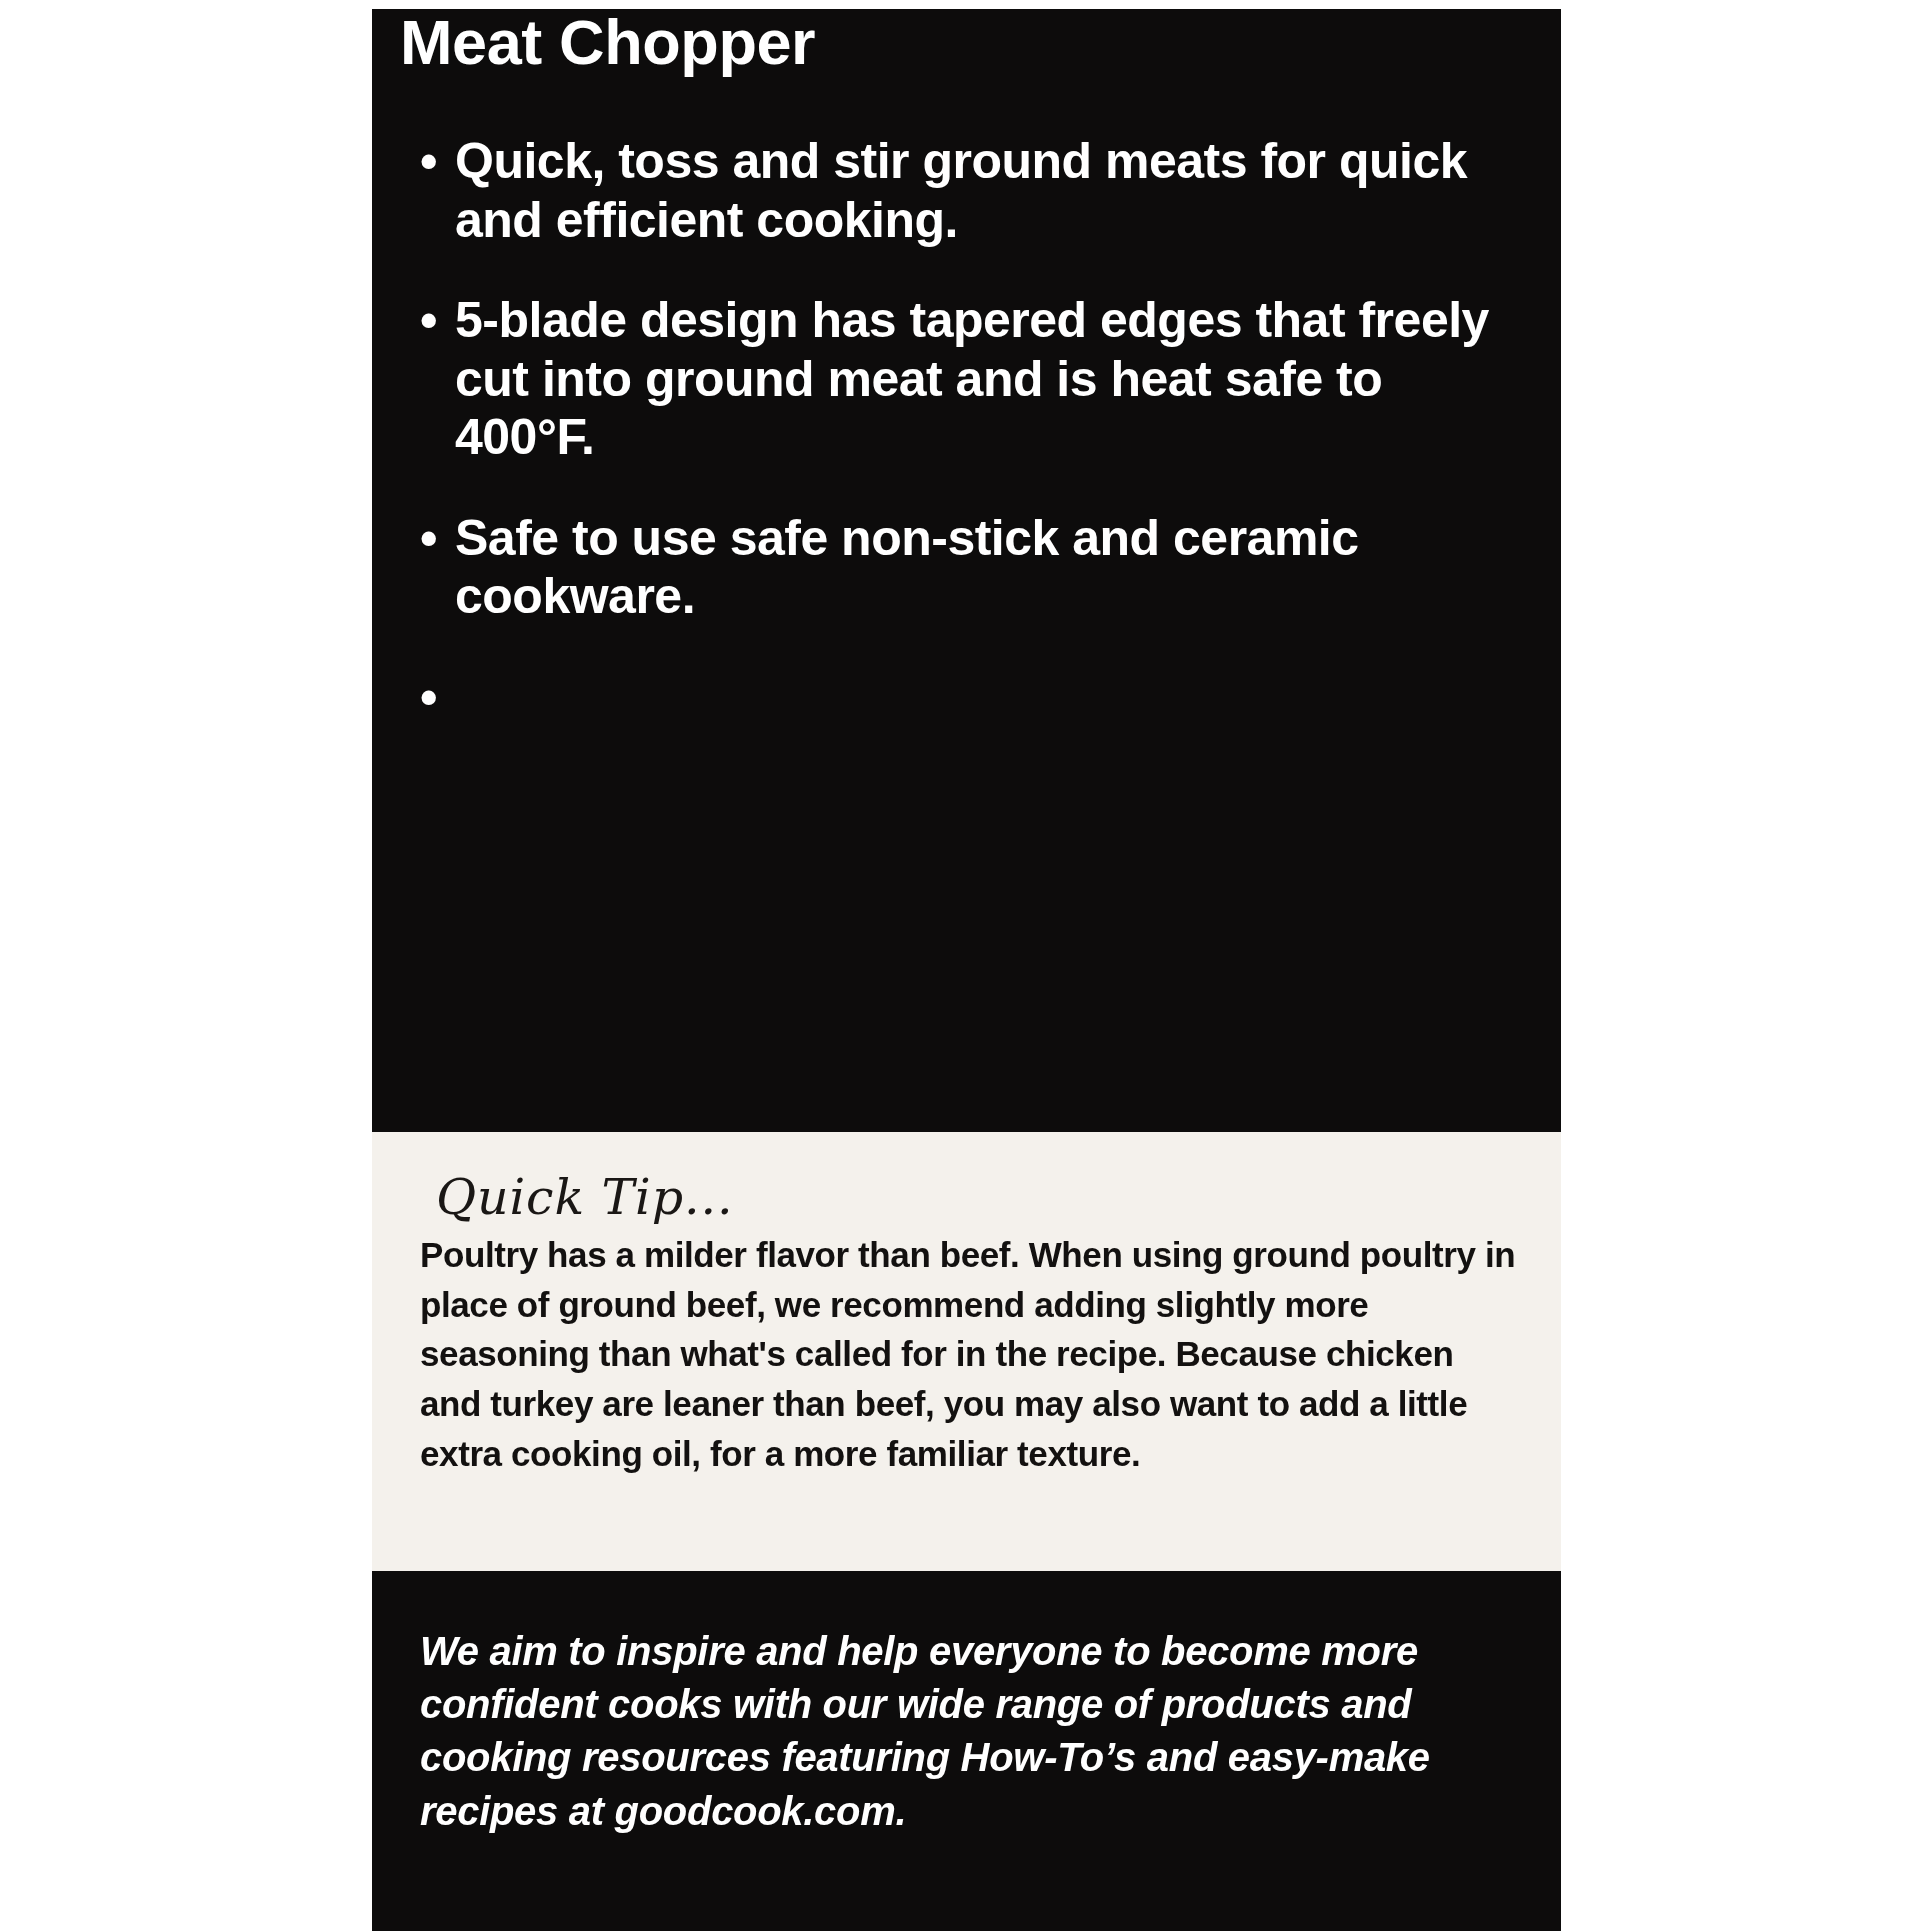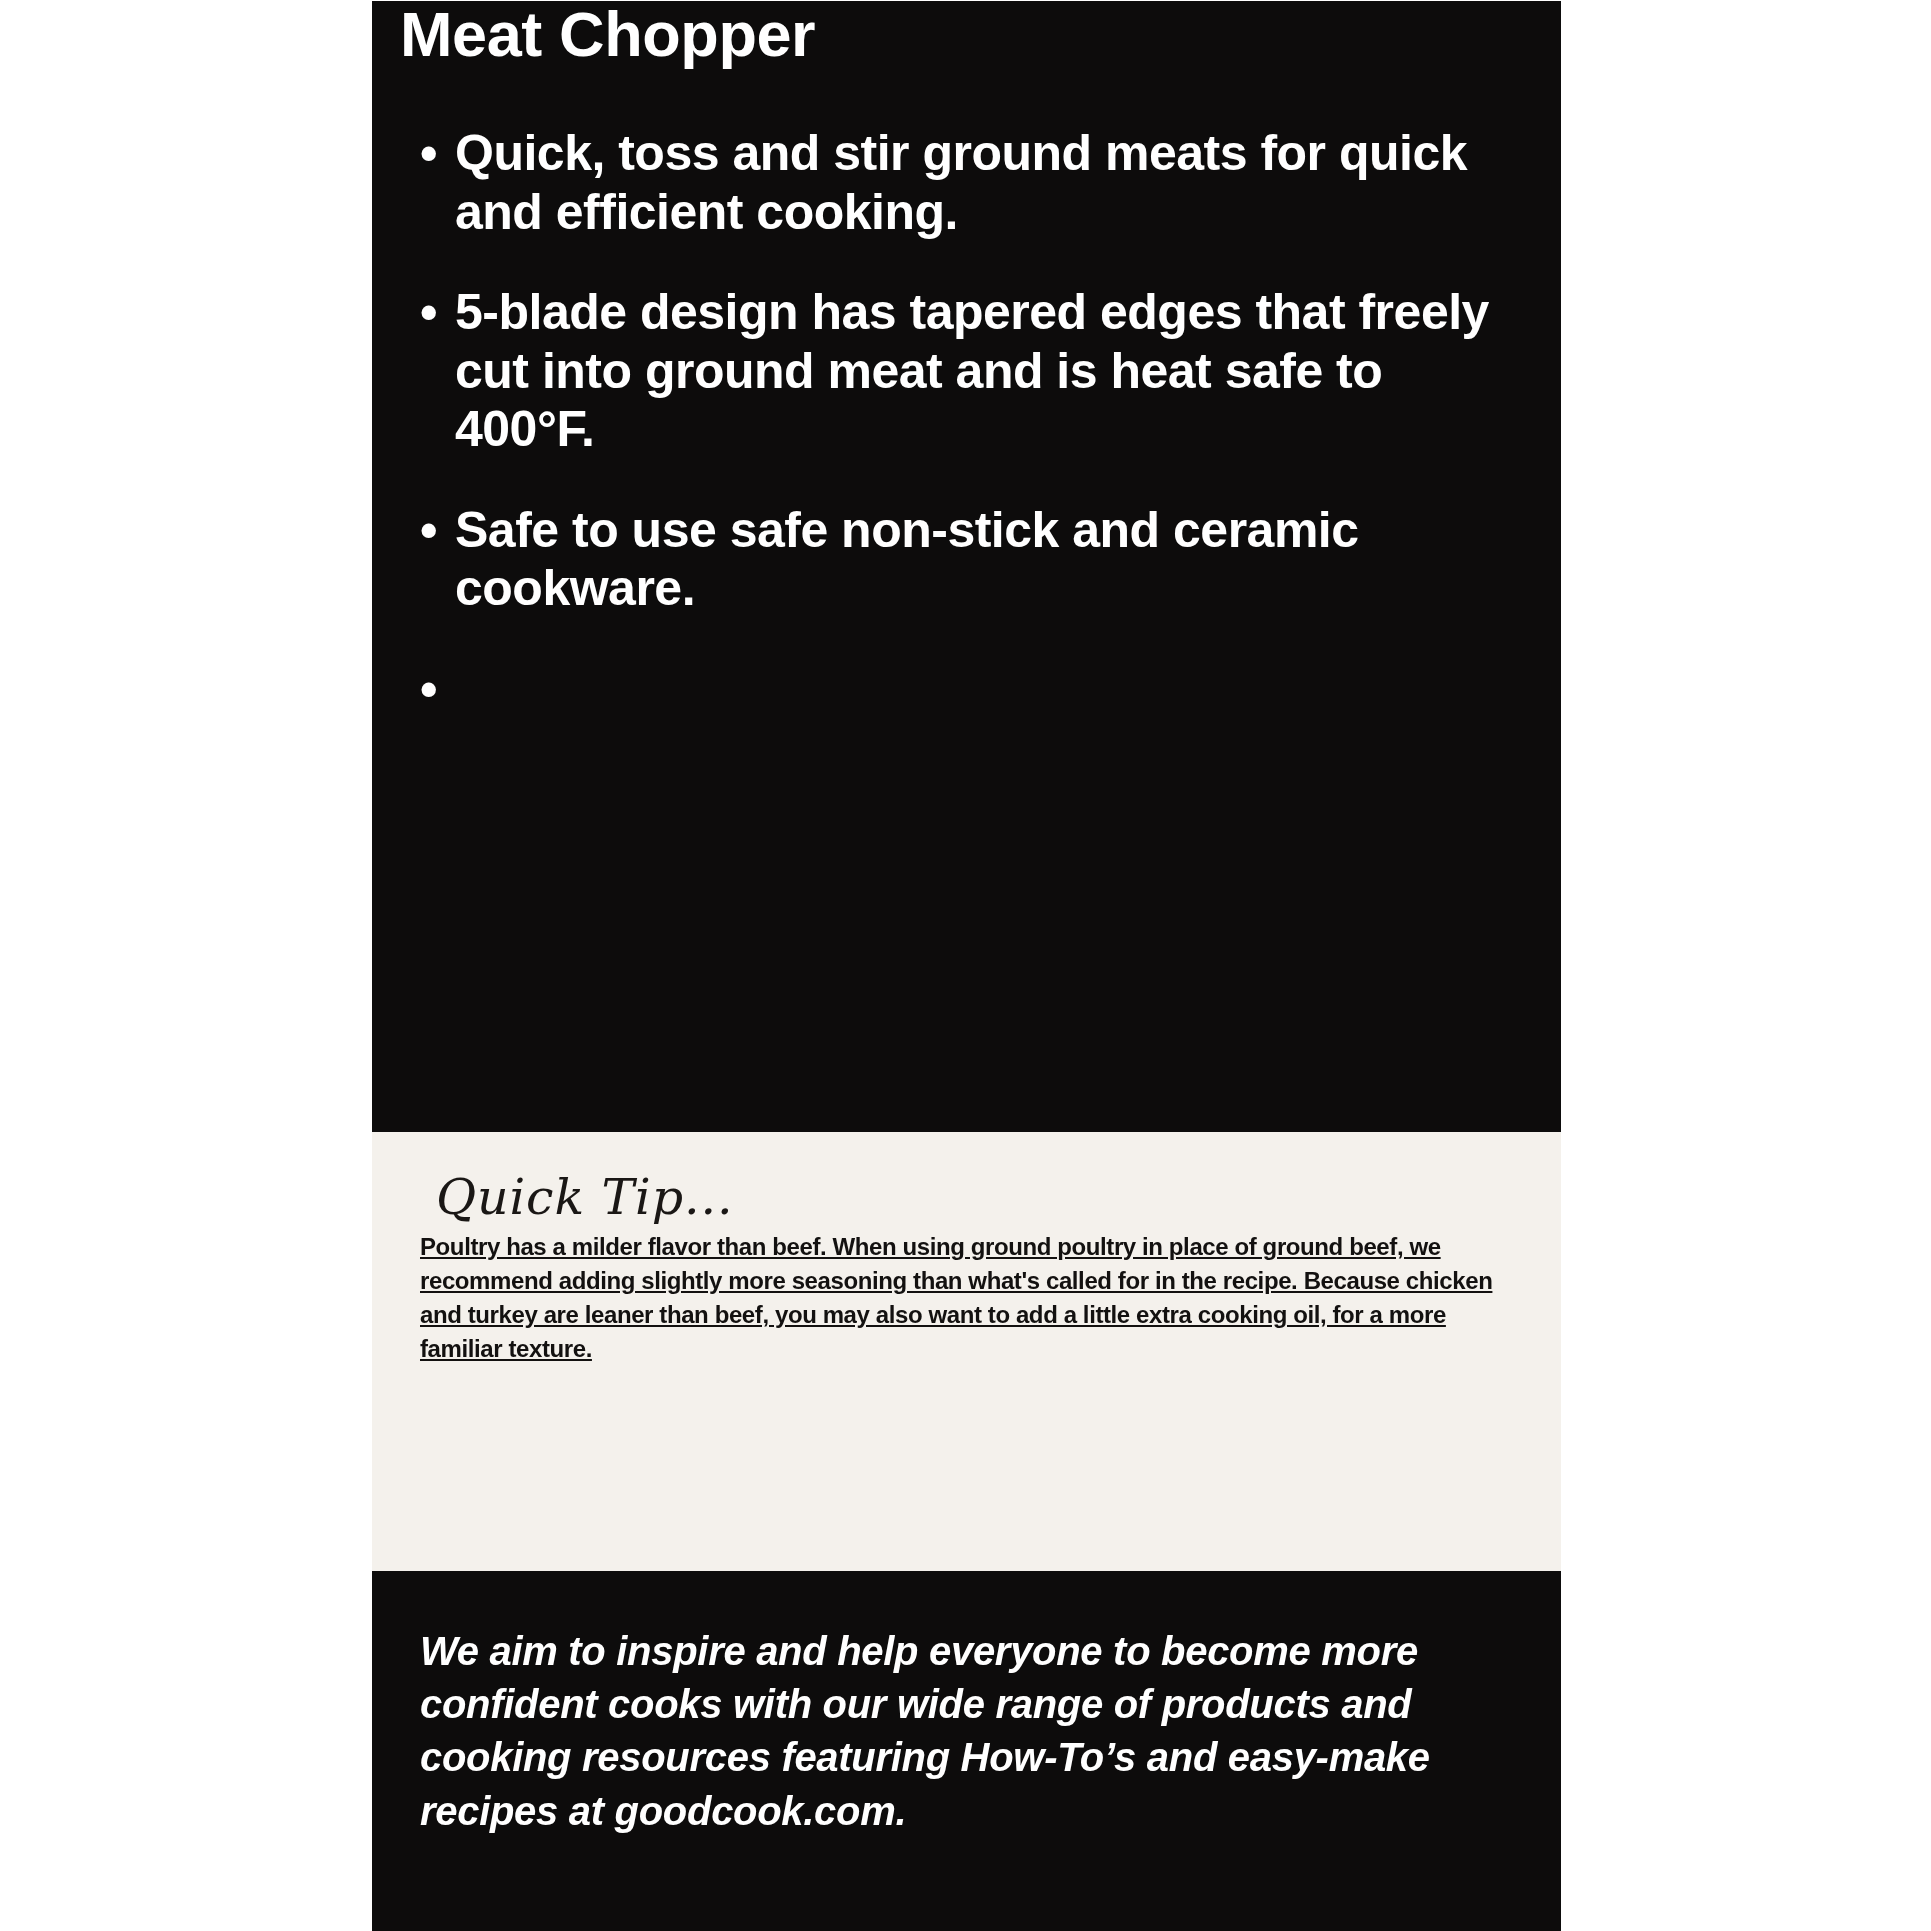--- a/index.html
+++ b/index.html
@@ -38,21 +38,21 @@
   .section-cream {
     background: #f4f1ec;
     color: #120f0d;
     box-sizing: border-box;
   }
 
   
   .features {
     position: absolute;
     left: 0;
-    top: 1px;
+    top: 9px;
     width: 1189px;
     height: 1132px;
     padding: 16px;
   }
   .features-title {
     font-size: 63px;
     font-weight: bold;
     letter-spacing: -0.4px;
     margin: 0;
     padding: 0 0 0 28px;
@@ -109,27 +109,26 @@
     font-weight: normal;
     letter-spacing: 0.9px;
     margin: 16px;
     color: #1a1715;
   }
   .quicktip-body {
     position: absolute;
     top: 98px;
     left: 48px;
     width: 1097px;
-    font-size: 24px;
+    font-size: 35px;
     line-height: 1.42;
     font-weight: bold;
     letter-spacing: -0.4px;
     margin: 0;
     color: #131110;
-    text-decoration: underline;
   }
 
   
   .mission {
     position: absolute;
     left: 0;
     top: 1571px;
     width: 1189px;
     height: 360px;
   }

